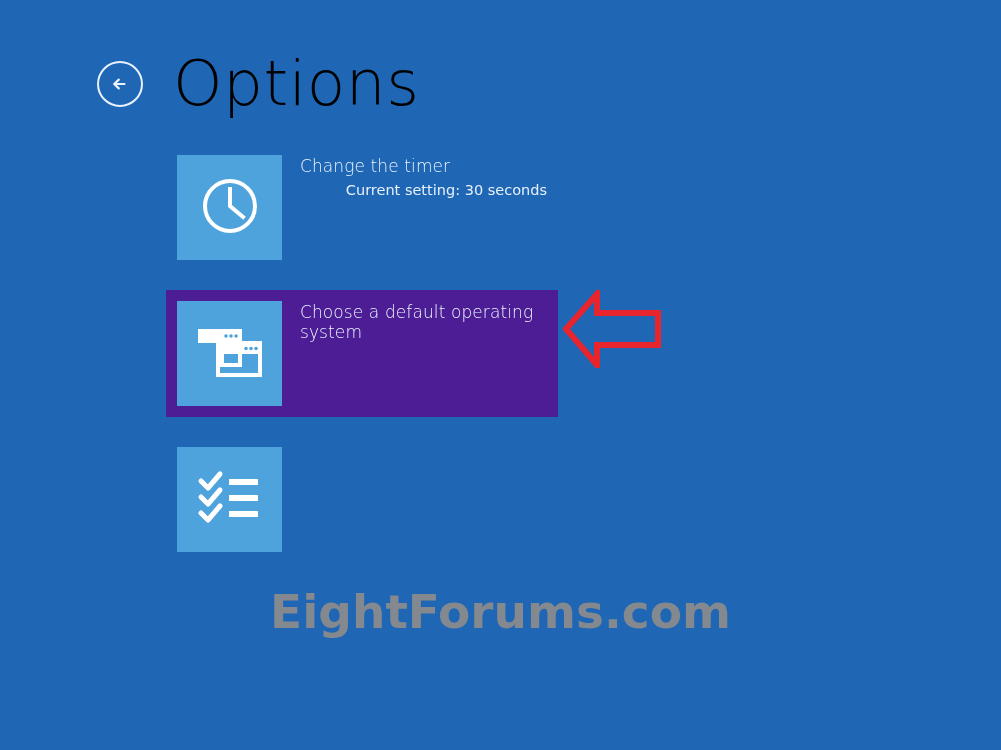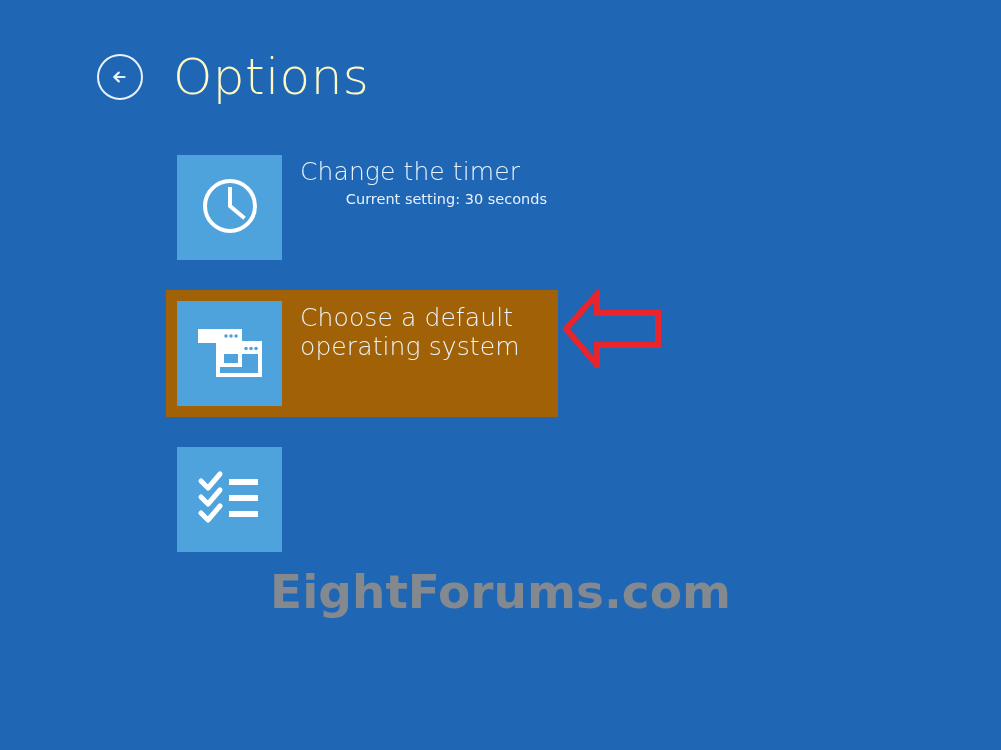--- a/index.html
+++ b/index.html
@@ -35,23 +35,23 @@
     display: flex;
     align-items: center;
     justify-content: center;
     cursor: pointer;
     flex: 0 0 auto;
   }
 
   #back-button svg { display: block; }
 
   #page-title {
-    font-size: 50px;
+    font-size: 63px;
     font-weight: 300;
-    color: #fef9c3;
+    color: #000000;
     letter-spacing: 0.5px;
     line-height: 1;
     white-space: nowrap;
     font-family: "DejaVu Sans", sans-serif;
   }
 
   
   #options-list {
     position: absolute;
     left: 166px;
@@ -63,42 +63,42 @@
     position: relative;
     display: flex;
     align-items: flex-start;
     padding: 11px;
     width: 392px;
     cursor: pointer;
     background: transparent;
   }
 
   .option-row.selected {
-    background: #a16207;
+    background: #4c1d95;
   }
 
   .option-tile {
     width: 105px;
     height: 105px;
     background: #4fa3dc;
     flex: 0 0 105px;
     display: flex;
     align-items: center;
     justify-content: center;
   }
 
   .option-text {
     padding-left: 18px;
     padding-top: 2px;
     flex: 1 1 auto;
     min-width: 0;
   }
 
   .option-title {
-    font-size: 25px;
+    font-size: 17px;
     font-weight: 300;
     color: #eaf4fd;
     line-height: 1.16;
     letter-spacing: 0.1px;
     font-family: "DejaVu Sans", sans-serif;
   }
 
   .option-sub {
     font-size: 14.5px;
     font-weight: 400;
@@ -121,21 +121,21 @@
     width: 100px;
     height: 78px;
     pointer-events: none;
   }
 
   
   #watermark {
     position: absolute;
     left: 0;
     right: 0;
-    top: 564px;
+    top: 584px;
     text-align: center;
     font-size: 47px;
     font-weight: bold;
     color: #83898e;
     letter-spacing: 0px;
     font-family: "DejaVu Sans", sans-serif;
     user-select: none;
   }
 </style>
 </head>

